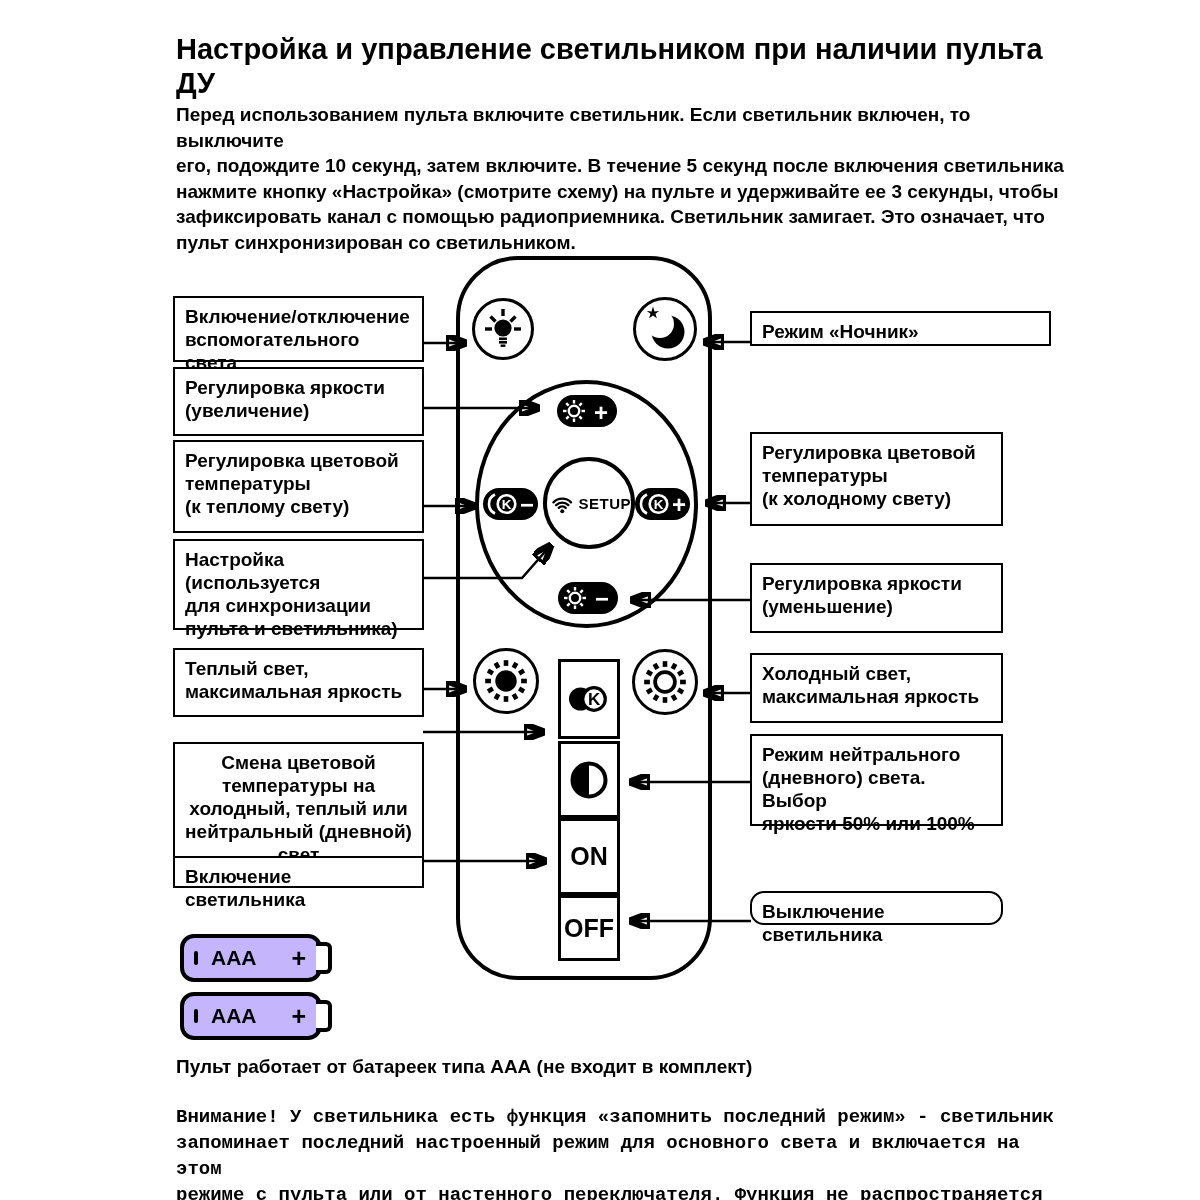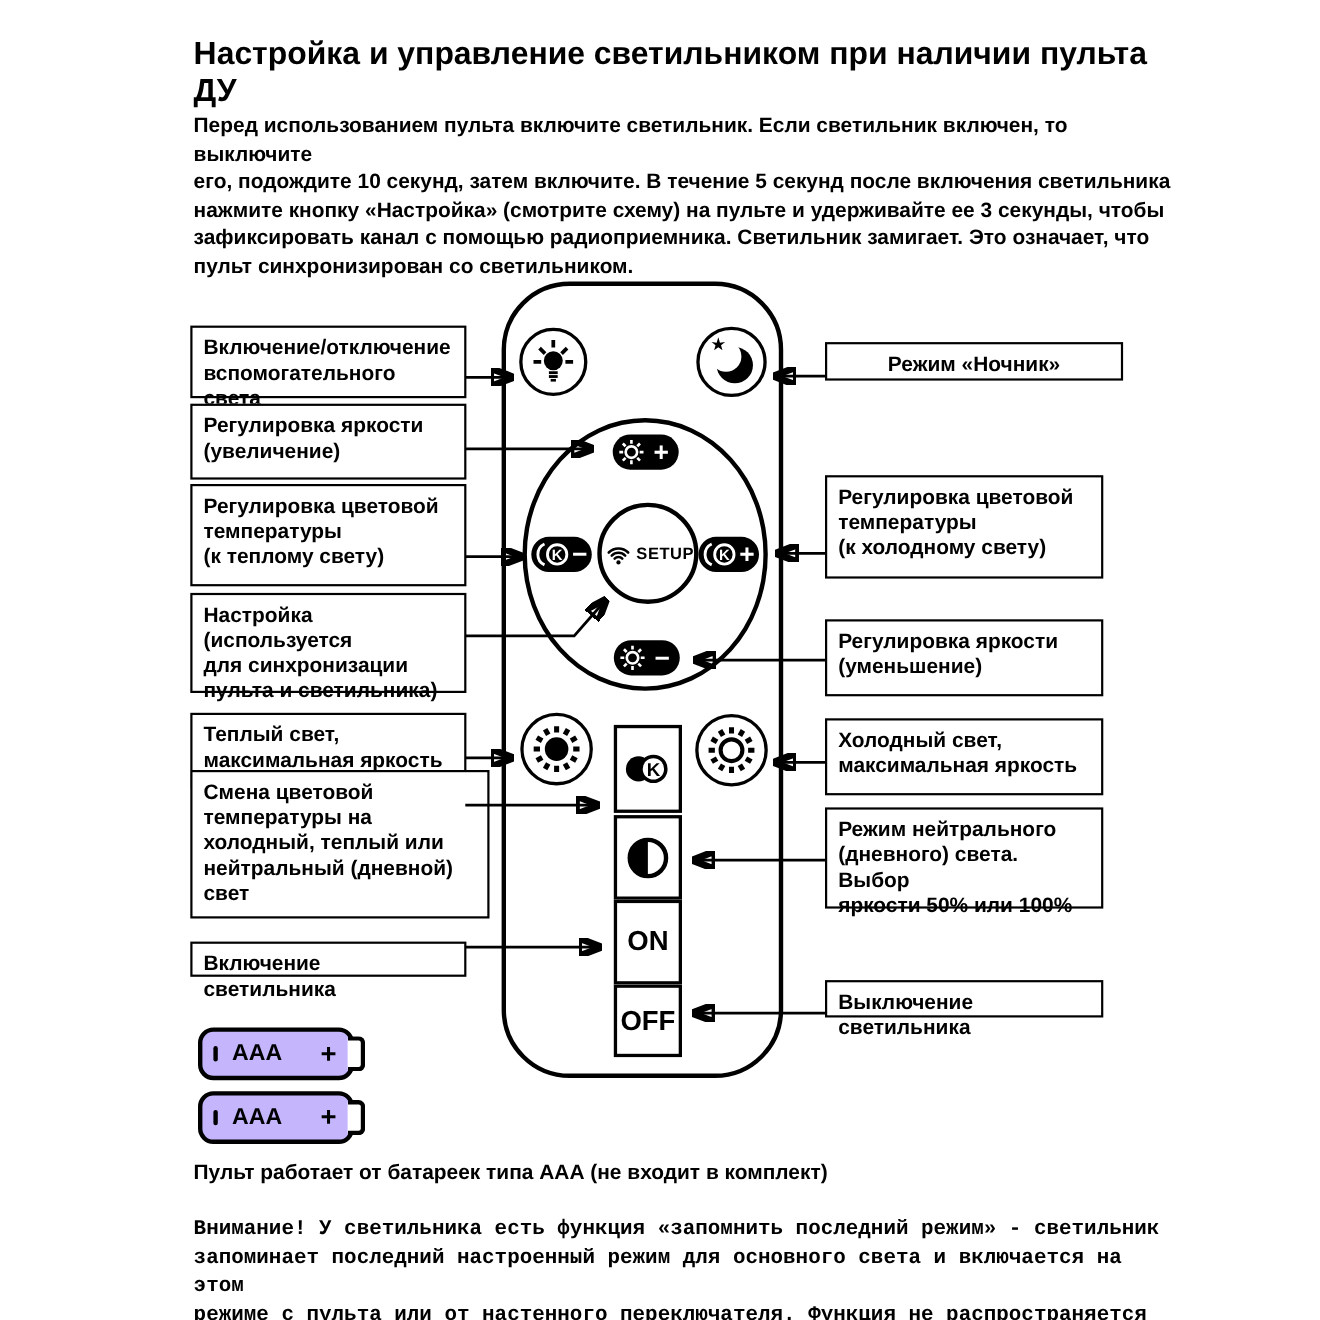--- a/index.html
+++ b/index.html
@@ -53,39 +53,39 @@
   <div class="co" style="left:173px;top:351px;width:251px;height:69px;">Регулировка яркости
 (увеличение)</div>
   <div class="co" style="left:173px;top:424px;width:251px;height:93px;">Регулировка цветовой
 температуры
 (к теплому свету)</div>
   <div class="co" style="left:173px;top:523px;width:251px;height:91px;">Настройка (используется
 для синхронизации
 пульта и светильника)</div>
   <div class="co" style="left:173px;top:632px;width:251px;height:69px;padding-left:10px;">Теплый свет,
 максимальная яркость</div>
-  <div class="co" style="left:173px;top:684px;width:272px;height:135px;">Смена цветовой
+  <div class="co" style="left:173px;top:726px;width:251px;height:135px;text-align:center;">Смена цветовой
 температуры на
 холодный, теплый или
 нейтральный (дневной)
 свет</div>
   <div class="co" style="left:173px;top:840px;width:251px;height:32px;">Включение светильника</div>
 
-  <div class="co" style="left:750px;top:295px;width:271px;height:35px;text-align:center;">Режим «Ночник»</div>
+  <div class="co" style="left:750px;top:295px;width:301px;height:35px;">Режим «Ночник»</div>
   <div class="co" style="left:750px;top:416px;width:253px;height:94px;">Регулировка цветовой
 температуры
 (к холодному свету)</div>
   <div class="co" style="left:750px;top:547px;width:253px;height:70px;">Регулировка яркости
 (уменьшение)</div>
   <div class="co" style="left:750px;top:637px;width:253px;height:70px;">Холодный свет,
 максимальная яркость</div>
   <div class="co" style="left:750px;top:718px;width:253px;height:92px;">Режим нейтрального
 (дневного) света. Выбор
 яркости 50% или 100%</div>
-  <div class="co" style="left:750px;top:875px;width:253px;height:34px;">Выключение светильника</div>
+  <div class="co" style="left:750px;top:875px;width:253px;height:34px;border-radius:14px;">Выключение светильника</div>
 
   <div id="remote-body" class="abs"></div>
   <div id="nav-ellipse" class="abs"></div>
 
   <div class="roundbtn" style="left:472px;top:282px;width:62px;height:62px;">
     <svg width="52" height="52" viewBox="0 0 52 52">
       <g stroke="#000" stroke-width="3.4">
         <path d="M8 26 H15"></path>
           <path d="M37 26 H44"></path>
           <path d="M26 6 V13"></path>

